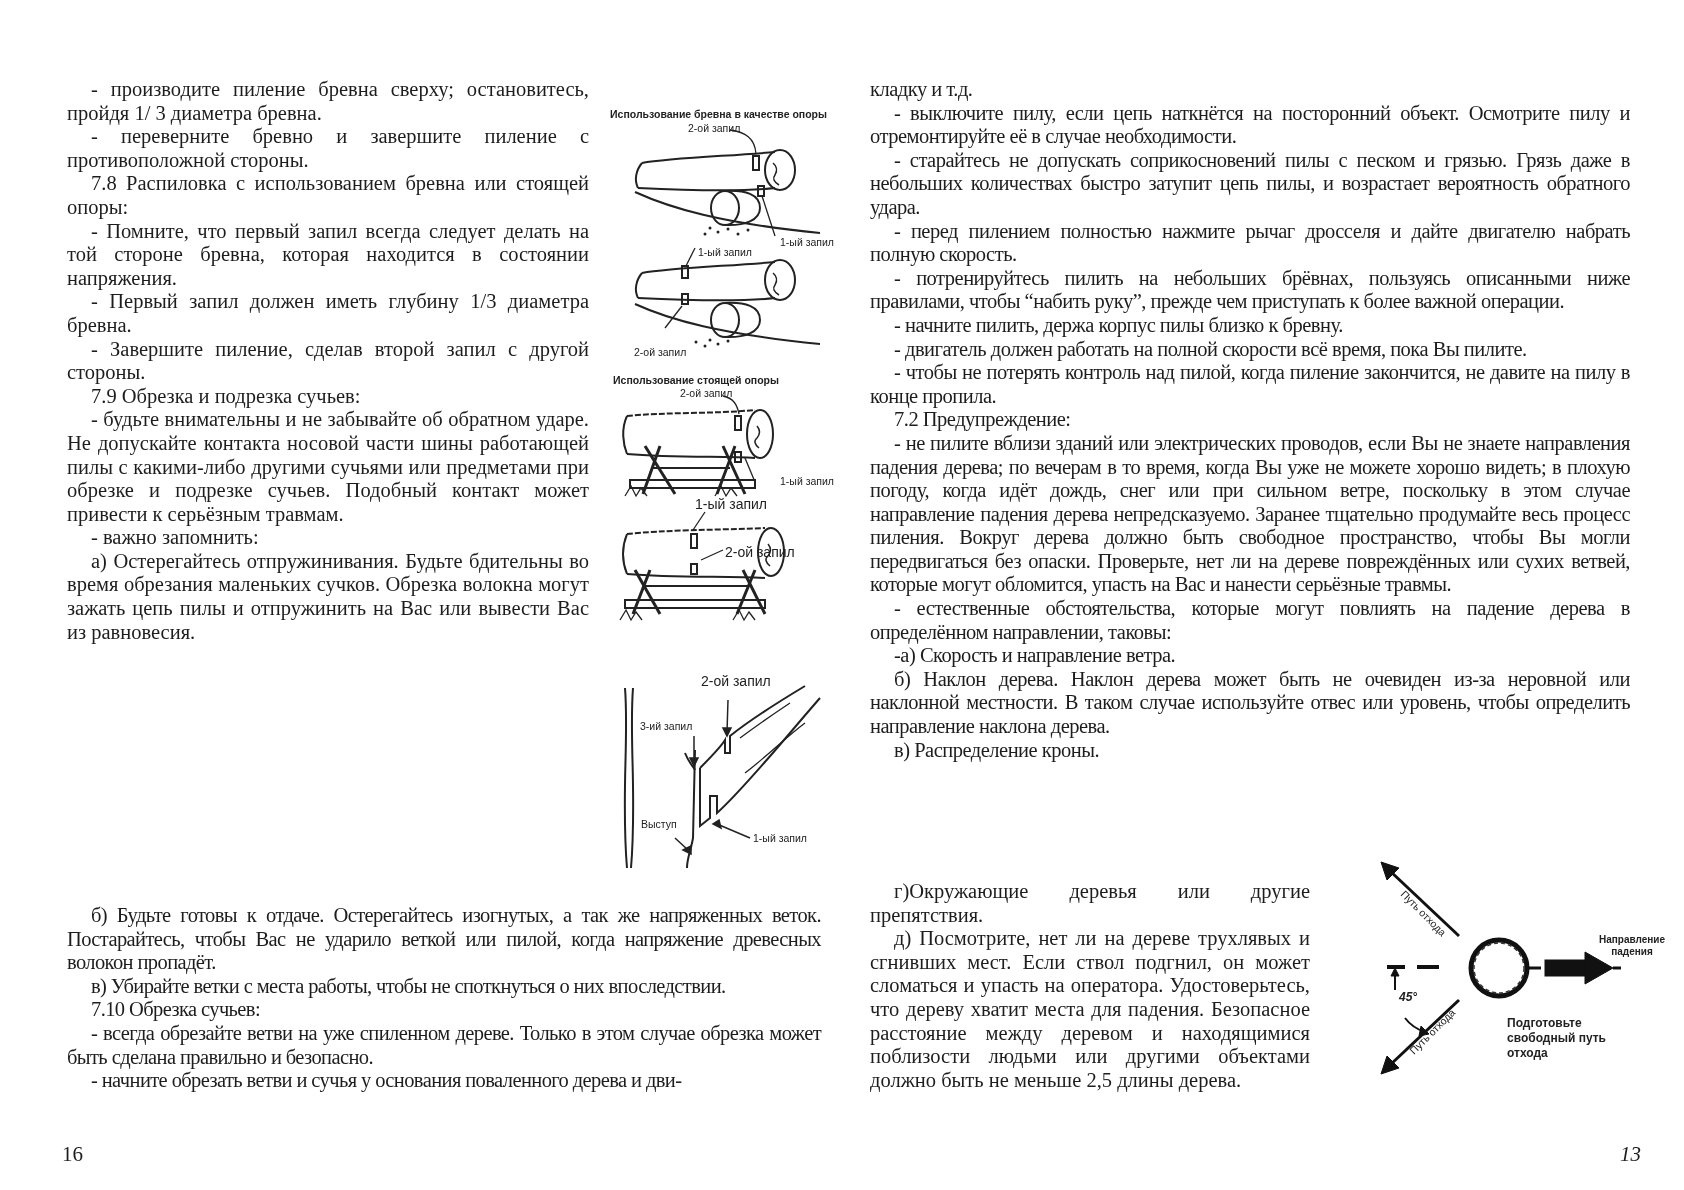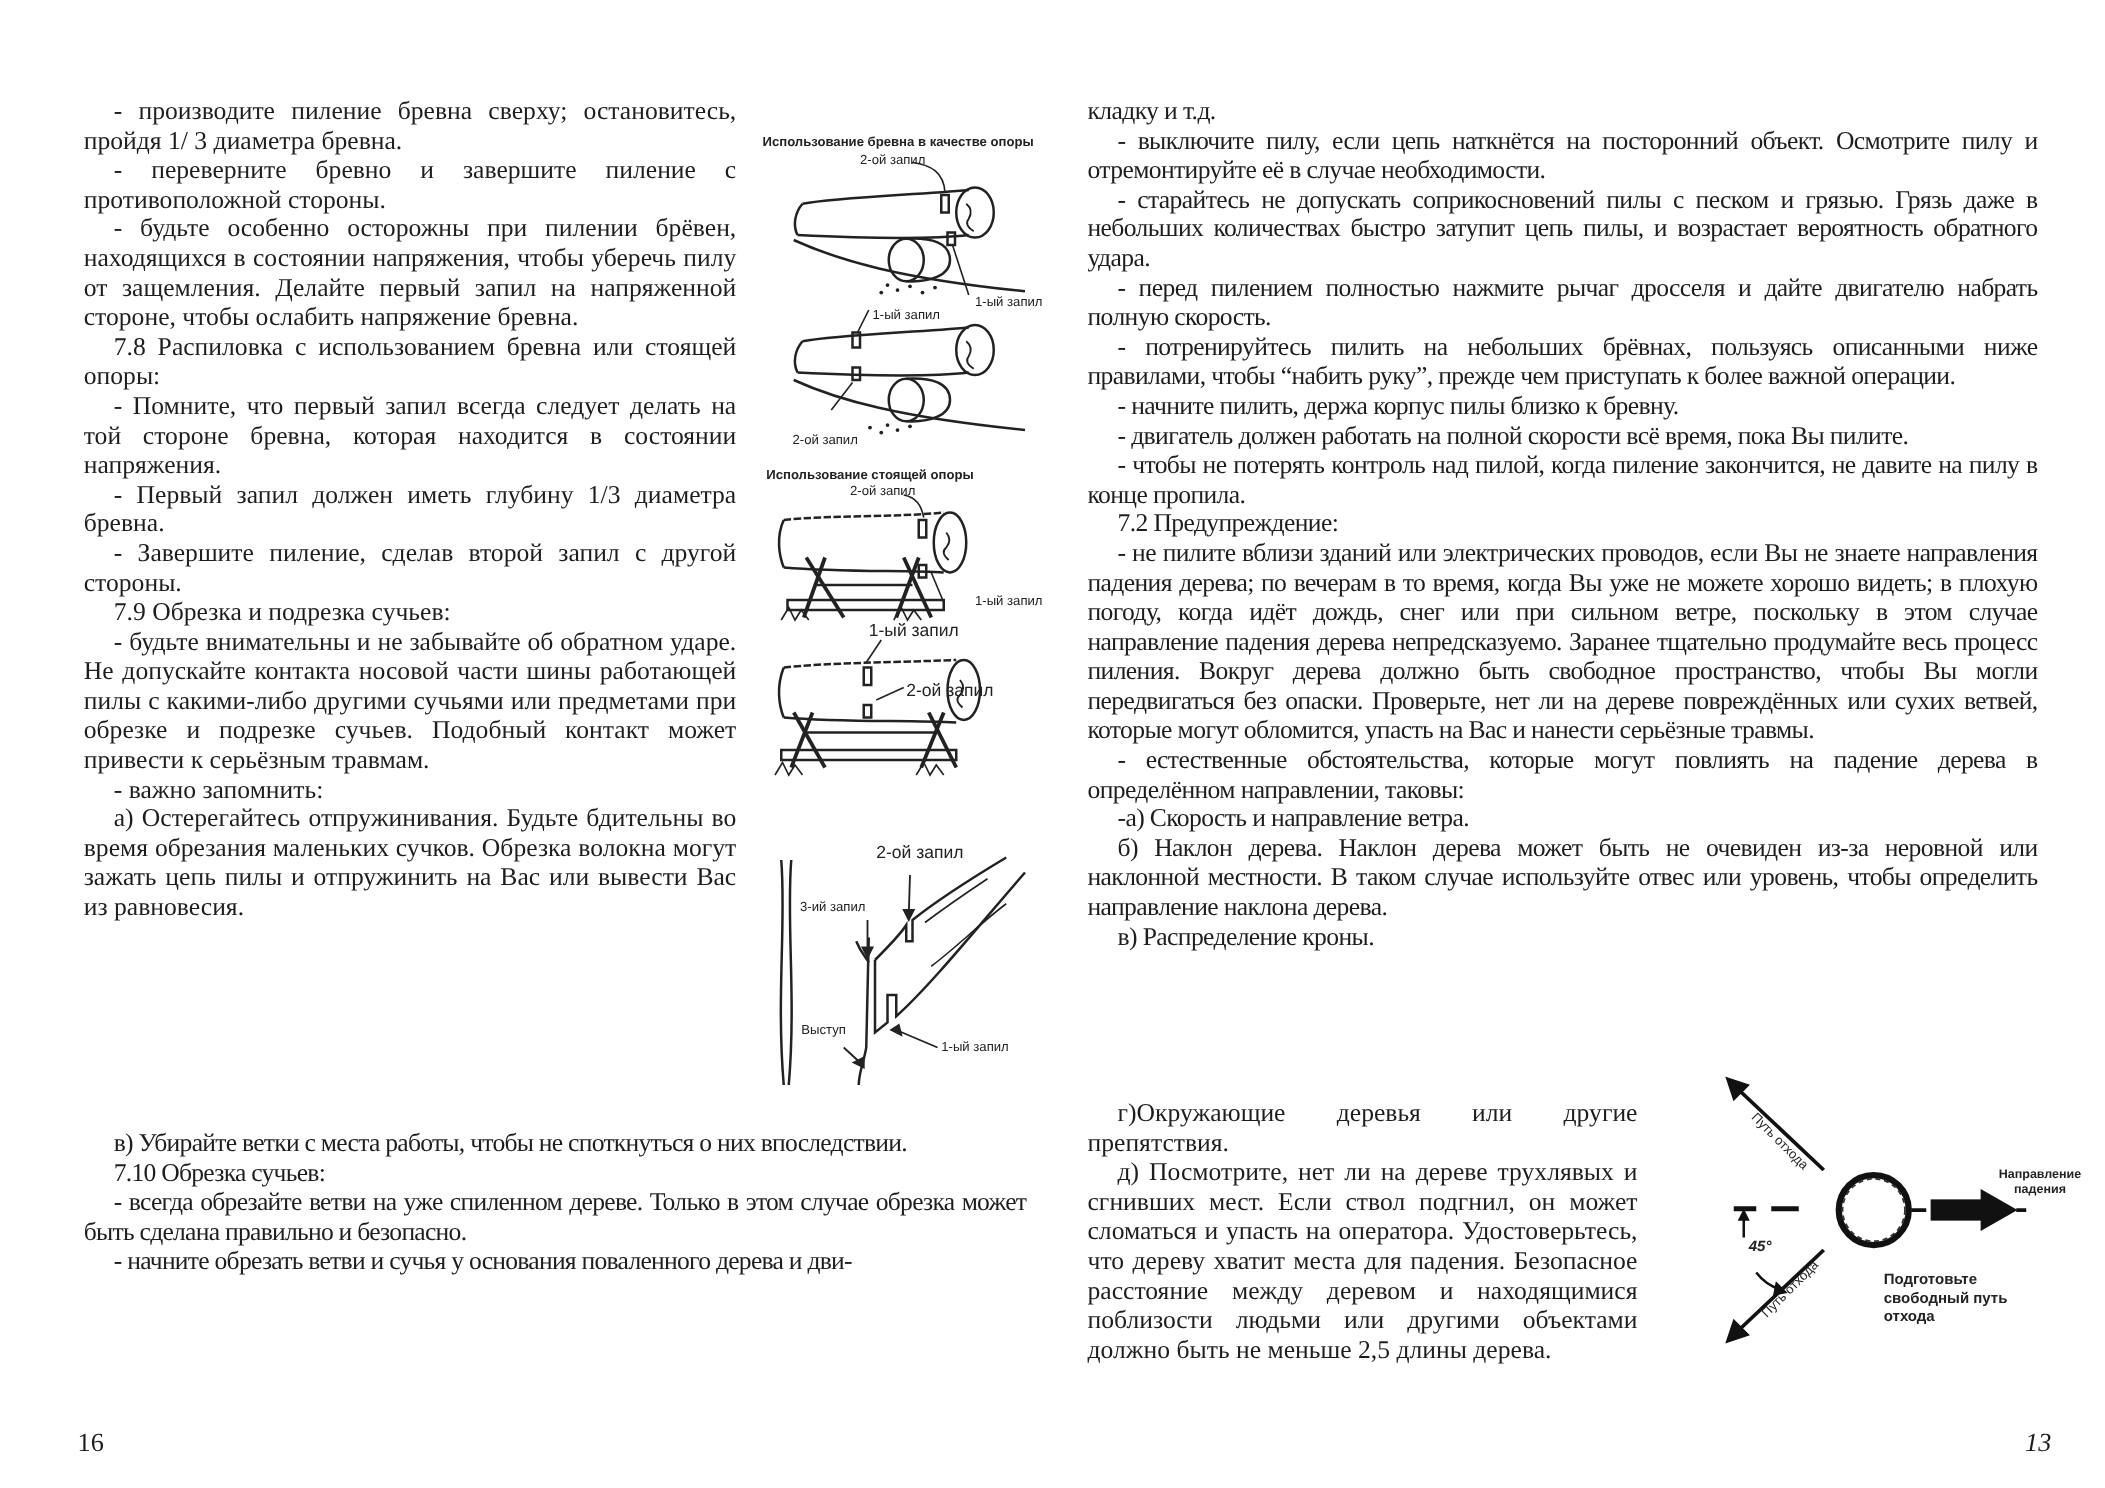--- a/index.html
+++ b/index.html
@@ -39,32 +39,32 @@
   .fig-label.big { font-size: 14px; }
   .fig-label.bold { font-weight: bold; }
 </style>
 </head>
 <body>
 
 <div class="page page-left">
   <div class="col narrow-left">
     <p>- производите пиление бревна сверху; остановитесь, пройдя 1/ 3 диаметра бревна.</p>
     <p>- переверните бревно и завершите пиление с противоположной стороны.</p>
-    <p>- будьте особенно осторожны при пилении брёвен, находящихся в состоянии напряжения, чтобы уберечь пилу от защемления. Делайте первый запил на напряженной стороне, чтобы ослабить напряжение бревна.</p>
     <p>7.8 Распиловка с использованием бревна или стоящей опоры:</p>
     <p>- Помните, что первый запил всегда следует делать на той стороне бревна, которая находится в состоянии напряжения.</p>
     <p>- Первый запил должен иметь глубину 1/3 диаметра бревна.</p>
     <p>- Завершите пиление, сделав второй запил с другой стороны.</p>
     <p>7.9 Обрезка и подрезка сучьев:</p>
     <p>- будьте внимательны и не забывайте об обратном ударе. Не допускайте контакта носовой части шины работающей пилы с какими-либо другими сучьями или предметами при обрезке и подрезке сучьев. Подобный контакт может привести к серьёзным травмам.</p>
     <p>- важно запомнить:</p>
     <p>а) Остерегайтесь отпружинивания. Будьте бдительны во время обрезания маленьких сучков. Обрезка волокна могут зажать цепь пилы и отпружинить на Вас  или вывести Вас из равновесия.</p>
   </div>
 
   <div class="col wide-left">
+    <p>б) Будьте готовы к отдаче. Остерегайтесь изогнутых, а так же напряженных веток. Постарайтесь, чтобы Вас не ударило веткой или пилой, когда напряжение древесных волокон пропадёт.</p>
     <p>в) Убирайте ветки с места работы, чтобы не споткнуться о них впоследствии.</p>
     <p>7.10 Обрезка сучьев:</p>
     <p>- всегда обрезайте ветви на уже спиленном дереве. Только в этом случае обрезка может быть сделана правильно и безопасно.</p>
     <p>- начните обрезать ветви и сучья у основания поваленного дерева и дви-</p>
   </div>
 
   <div class="fig" style="left:590px; top:108px; width:230px; height:250px;">
     <div class="fig-caption" style="left:0; top:0;">Использование бревна в качестве опоры</div>
     <svg width="230" height="250" style="position:absolute; left:0; top:0;">
       <g fill="none" stroke="#222" stroke-width="2">

